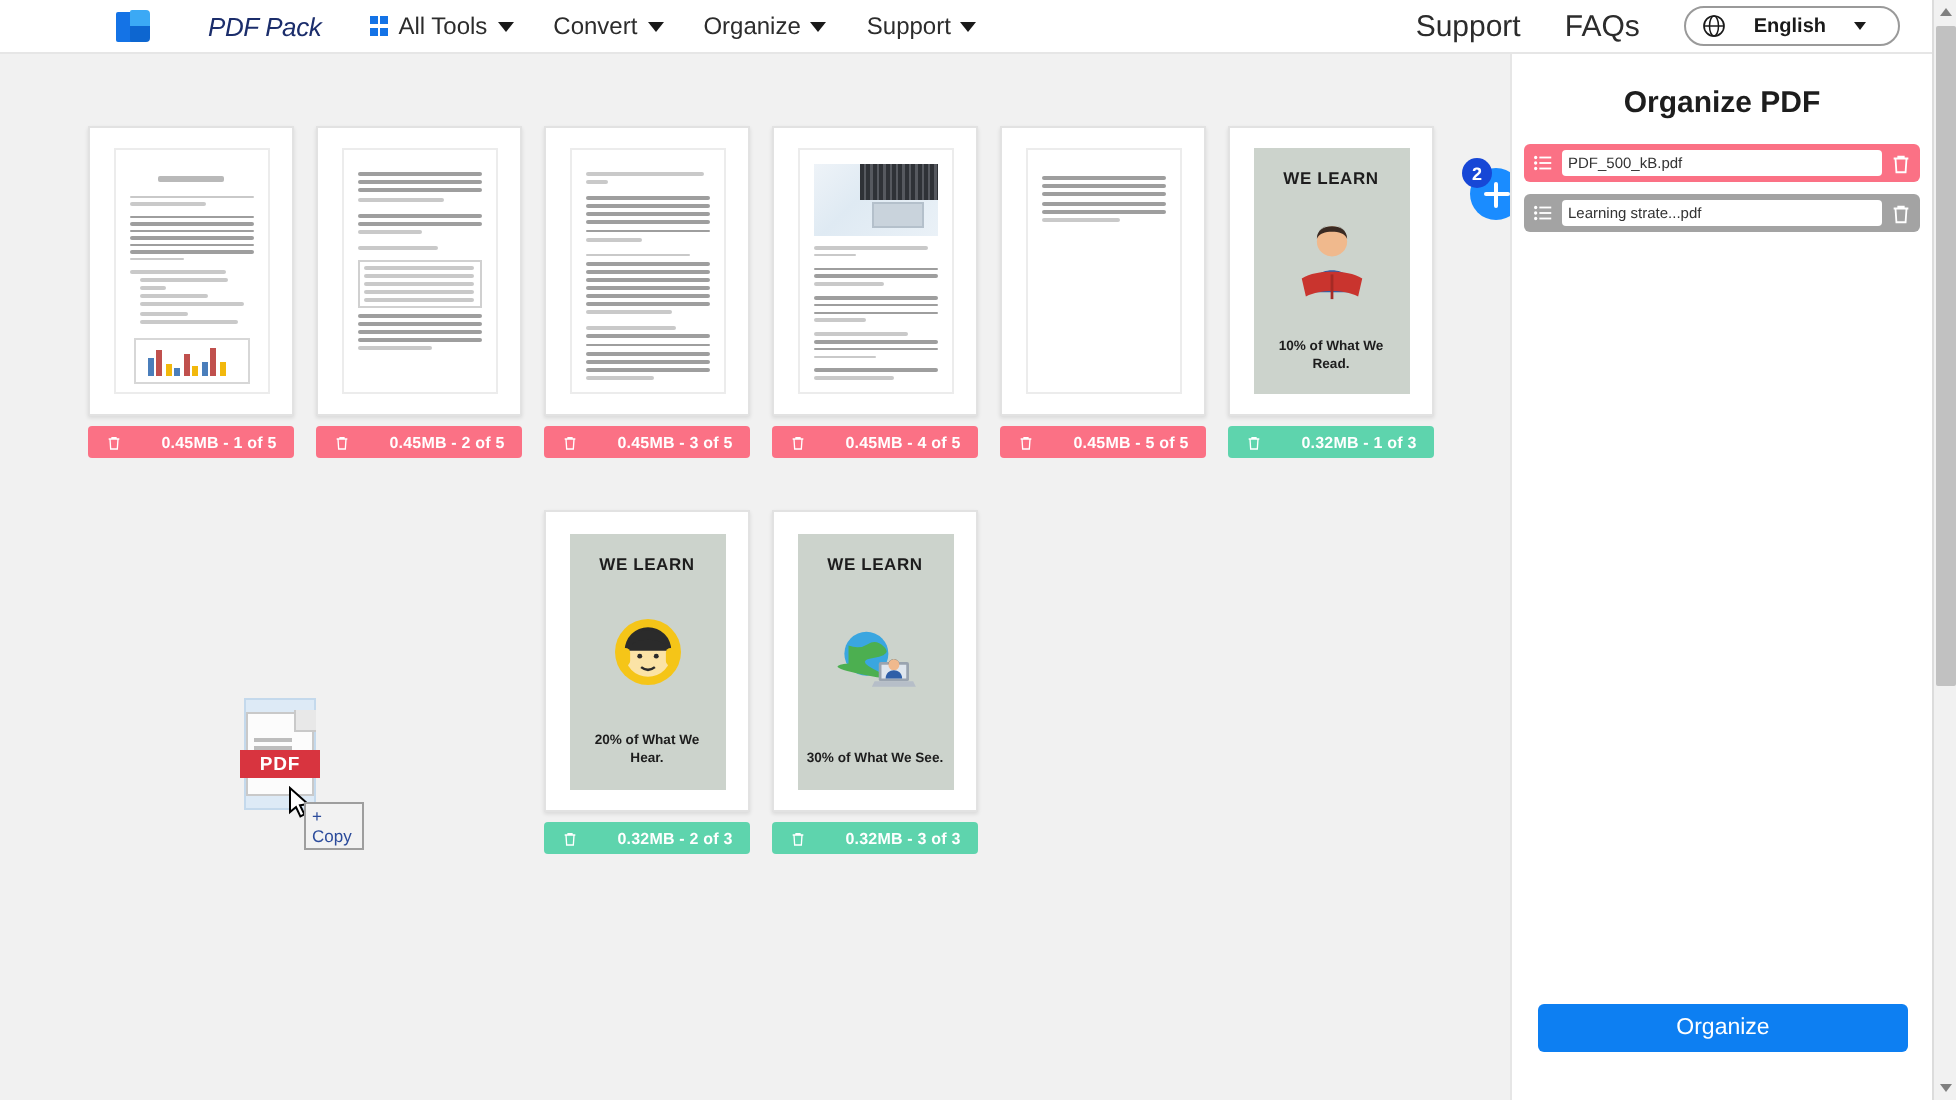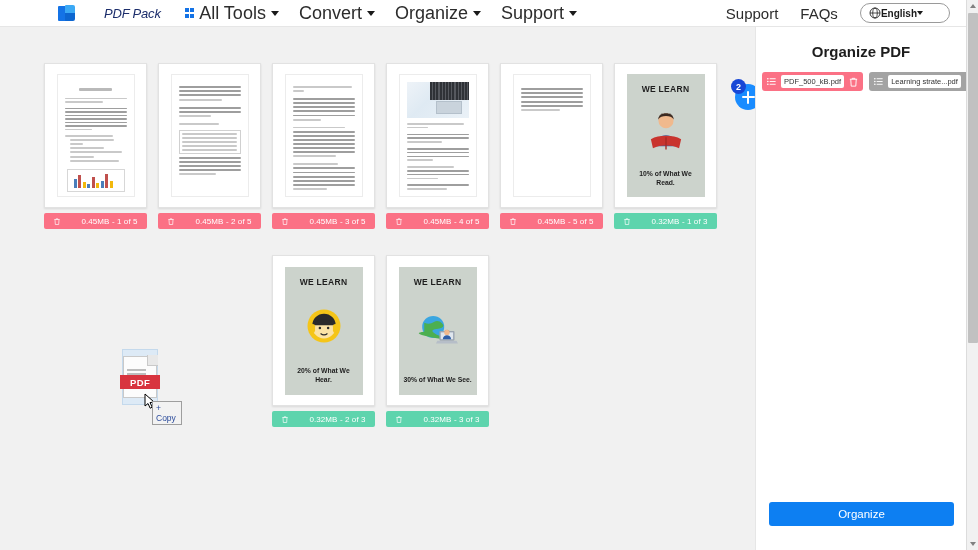--- a/index.html
+++ b/index.html
@@ -32,41 +32,41 @@
     position: absolute; left: 7px; top: 8px; width: 10px; height: 8px;
     background: #0d66d0; border-radius: 0 0 2px 1px;
   }
   .logo-text {
     font-size: 13px; font-weight: normal; font-style: italic;
     color: #1b2d6b; letter-spacing: -0.2px; white-space: nowrap; margin-left: 24px;
   }
   .nav { display: flex; align-items: center; margin-left: 24px; gap: 20px; }
   .nav-item {
     display: flex; align-items: center; gap: 5px;
-    font-size: 18px; color: #2c2c2c; white-space: nowrap; cursor: pointer;
+    font-size: 12px; color: #2c2c2c; white-space: nowrap; cursor: pointer;
   }
   .grid-icon {
     display: grid; grid-template-columns: 4px 4px; grid-template-rows: 4px 4px;
     gap: 1.5px;
   }
   .grid-icon i { background: #1473e6; display: block; width: 4px; height: 4px; }
   .caret {
     width: 0; height: 0; border-left: 4px solid transparent;
     border-right: 4px solid transparent; border-top: 5px solid #1a1a1a;
     margin-top: 1px;
   }
   .header-right {
     margin-left: auto; display: flex; align-items: center; gap: 22px;
     margin-right: 16px;
   }
   .header-link { font-size: 15px; color: #2c2c2c; cursor: pointer; white-space: nowrap; }
   .lang-btn {
-    display: flex; align-items: center; gap: 0;
+    display: flex; align-items: center; gap: 14px;
     border: 1px solid #9a9a9a; border-radius: 12px;
-    padding: 3px 26px 3px 8px; cursor: pointer; background: #fff;
+    padding: 3px 16px 3px 8px; cursor: pointer; background: #fff;
   }
   .lang-btn .label { font-size: 10px; font-weight: bold; color: #1a1a1a; }
   .globe { width: 12px; height: 12px; }
   .chev {
     width: 0; height: 0; border-left: 3.5px solid transparent;
     border-right: 3.5px solid transparent; border-top: 4.5px solid #1a1a1a;
   }
 
   
   .canvas {
@@ -85,21 +85,21 @@
     overflow: hidden;
   }
   .sheet-inner {
     width: 78px; height: 123px; background: #fff;
     border: 1px solid #ececec; padding: 7px 7px 4px 7px;
     display: flex; flex-direction: column; overflow: hidden;
   }
   .badge {
     margin-top: 5px; height: 16px; border-radius: 2px;
     display: flex; align-items: center; justify-content: center; gap: 20px;
-    font-size: 8px; color: #fff; font-weight: normal; letter-spacing: .1px;
+    font-size: 8px; color: #fff; font-weight: bold; letter-spacing: .1px;
   }
   .badge.pink  { background: #fb7185; }
   .badge.green { background: #5ed4ad; }
   .trash-s { width: 8px; height: 9px; }
 
   
   .ttl { height: 4px; background: #b9b9b9; width: 54%; margin: 6px auto 7px auto; border-radius: 1px; }
   .ln  { height: 2px; background: #c9c9c9; margin-bottom: 2.2px; border-radius: 1px; }
   .ln.d { background: #9e9e9e; }
   .gap { height: 4px; }
@@ -192,21 +192,21 @@
 
   
   .panel {
     position: absolute; top: 27px; left: 755px; width: 211px; height: 523px;
     background: #fff; border-left: 1px solid #e6e6e6;
   }
   .panel-title {
     text-align: center; font-size: 15px; font-weight: bold;
     color: #1d1d1d; margin-top: 16px;
   }
-  .file-list { margin: 12px 6px 4px 6px; display: flex; flex-direction: row; gap: 6px; }
+  .file-list { margin: 12px 6px 4px 6px; display: flex; flex-direction: column; gap: 6px; }
   .file-row {
     height: 19px; border-radius: 3px; display: flex; align-items: center;
     padding: 0 4px; gap: 4px;
   }
   .file-row.pink  { background: #fb7185; }
   .file-row.green { background: #a3a3a3; }
   .handle { width: 11px; height: 11px; flex: 0 0 auto; }
   .file-name {
     flex: 1; height: 13px; background: #fff; border-radius: 2px;
     font-size: 7.5px; color: #333; display: flex; align-items: center;

